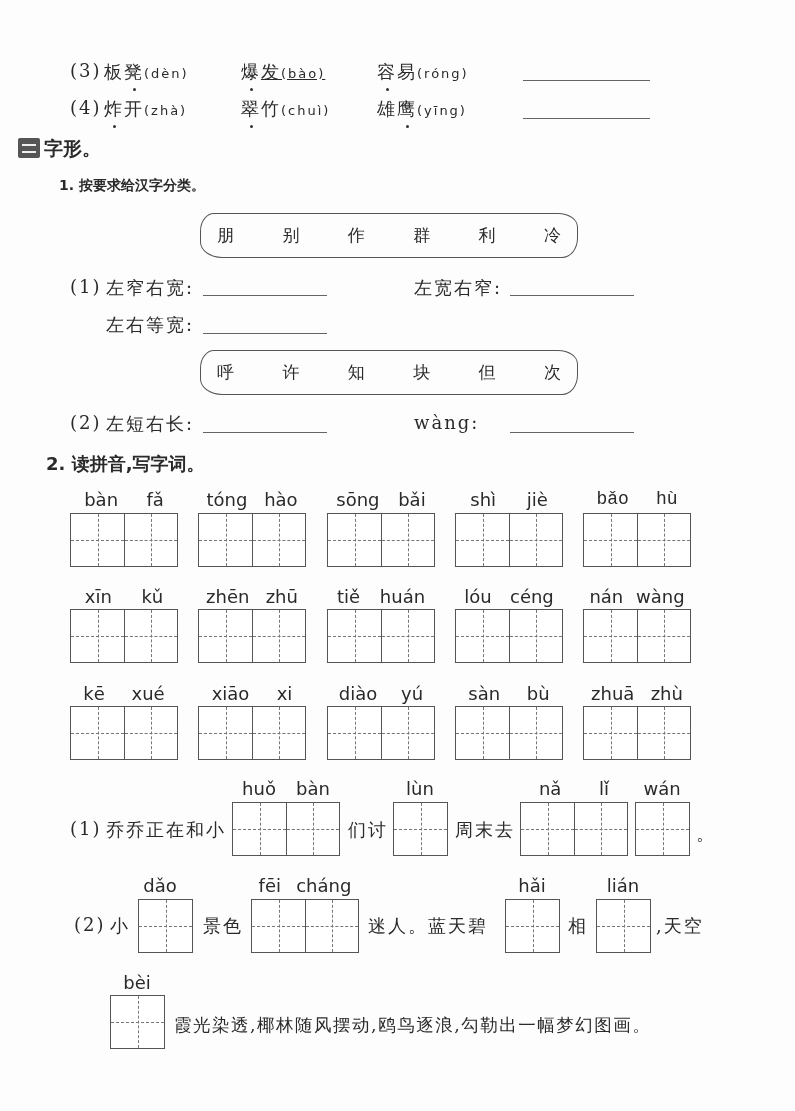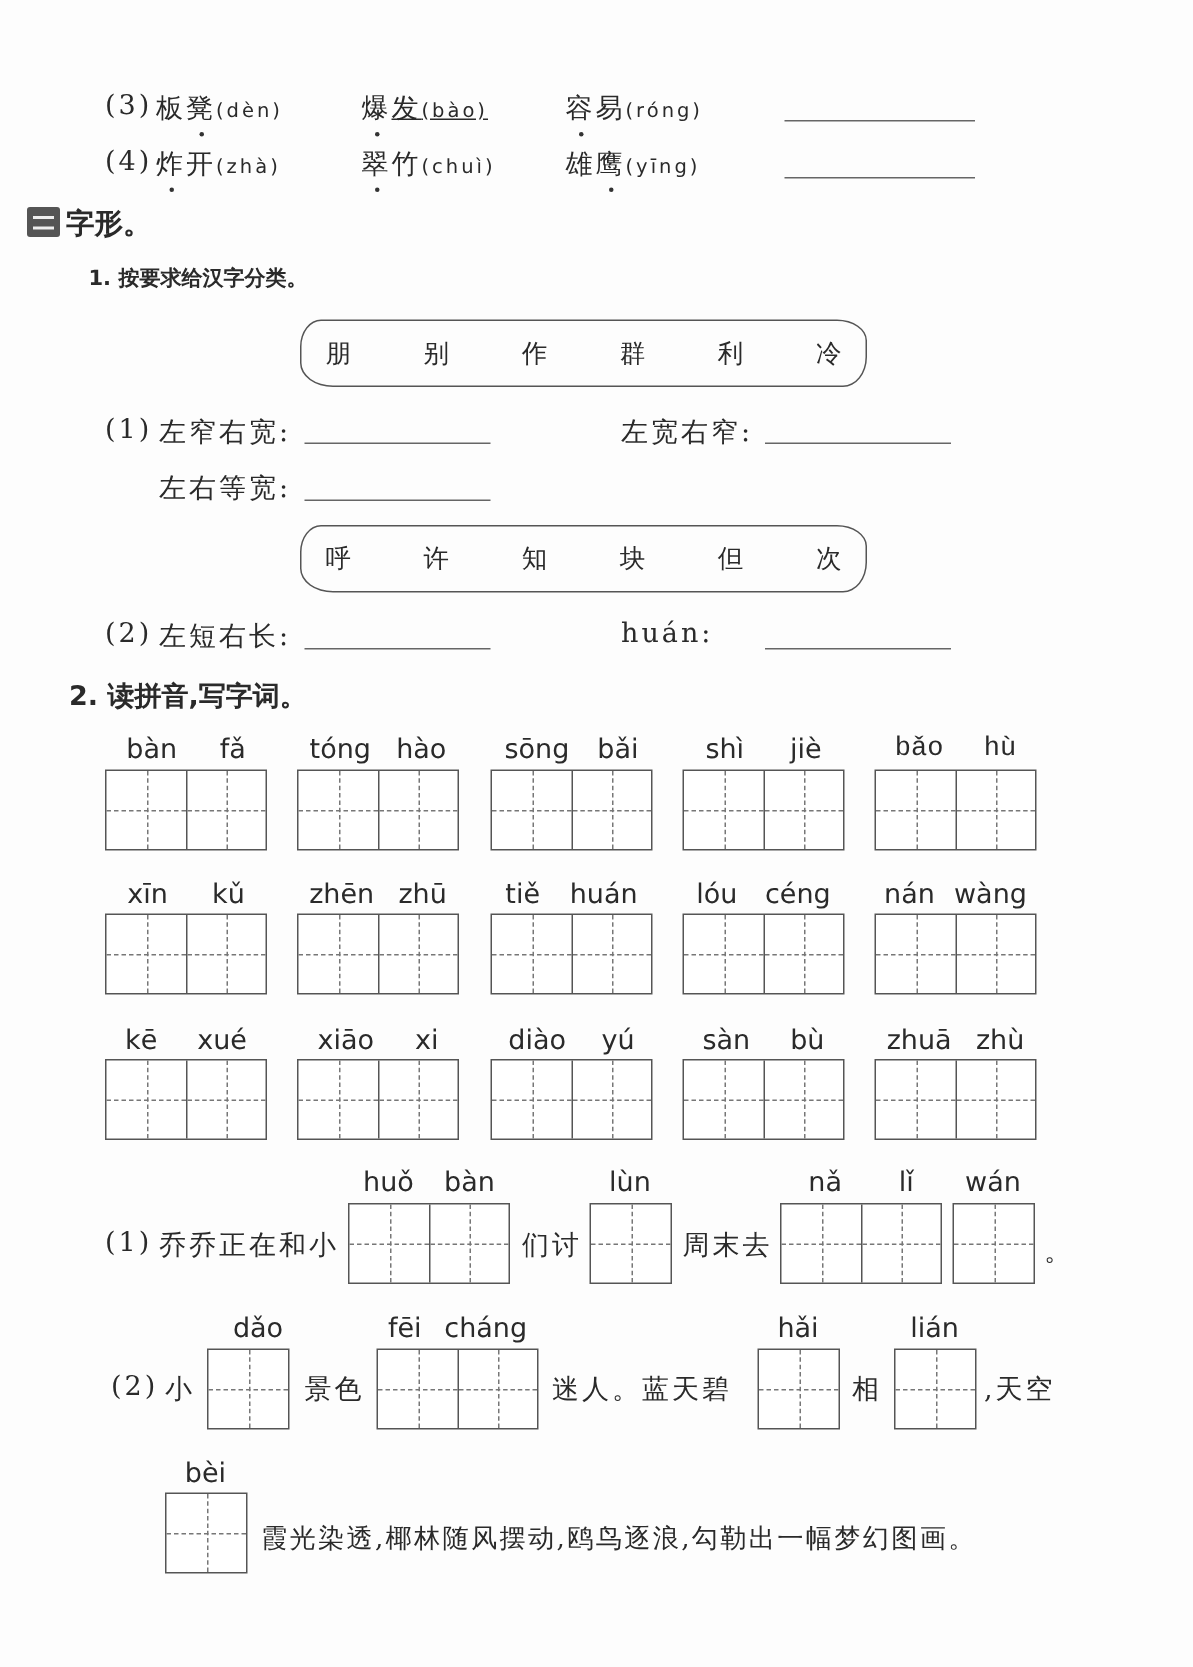--- a/index.html
+++ b/index.html
@@ -96,21 +96,21 @@
   <span>许</span>
   <span>知</span>
   <span>块</span>
   <span>但</span>
   <span>次</span>
 </div>
 
 <div class="abs cn" style="left:70px;top:412px;">(2)</div>
 <div class="abs cn" style="left:106px;top:412px;">左短右长:</div>
 <div class="uline" style="left:203px;top:432px;width:124px;"></div>
-<div class="abs cn" style="left:414px;top:412px;">huán:</div>
+<div class="abs cn" style="left:414px;top:412px;">wàng:</div>
 <div class="uline" style="left:510px;top:432px;width:124px;"></div>
 
 <div class="abs label-bold" style="left:46px;top:452px;font-size:18px;">2. 读拼音,写字词。</div>
 
 <div class="pyrow" style="left:70px;top:489px;width:108px;">
     <span>bàn</span>
     <span>fǎ</span>
   </div>
 <div class="grid" style="left:70px;top:513px;">
     <div class="cell"></div>
@@ -260,21 +260,21 @@
 <div class="pyrow" style="left:635px;top:778px;width:54px;">
     <span>wán</span>
   </div>
 <div class="grid" style="left:635px;top:802px;">
     <div class="cell"></div>
   </div>
 <div class="abs cn" style="left:696px;top:822px;">。</div>
 
 <div class="abs cn" style="left:74px;top:914px;">(2)</div>
 <div class="abs cn" style="left:110px;top:914px;">小</div>
-<div class="pyrow" style="left:145px;top:875px;width:54px;align-items:center;">
+<div class="pyrow" style="left:133px;top:875px;width:54px;align-items:center;">
     <span>dǎo</span>
   </div>
 <div class="grid" style="left:138px;top:899px;">
     <div class="cell"></div>
   </div>
 <div class="abs cn" style="left:203px;top:914px;">景色</div>
 <div class="pyrow" style="left:251px;top:875px;width:108px;">
     <span>fēi</span>
     <span>cháng</span>
   </div>

